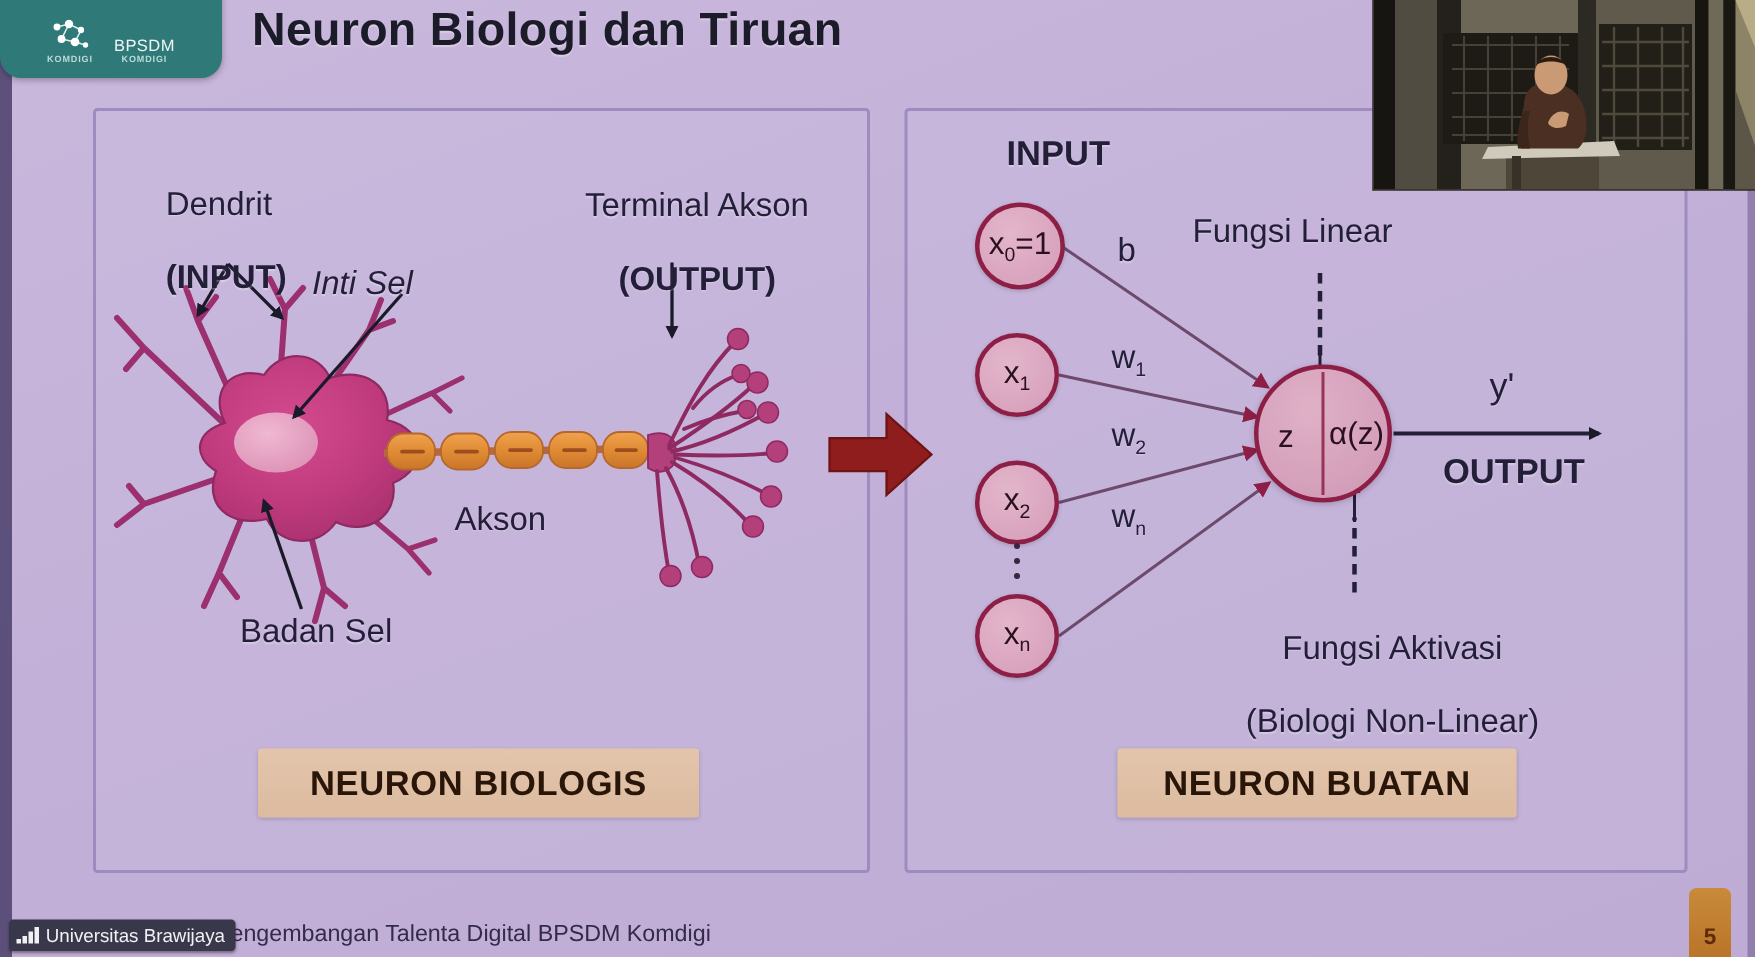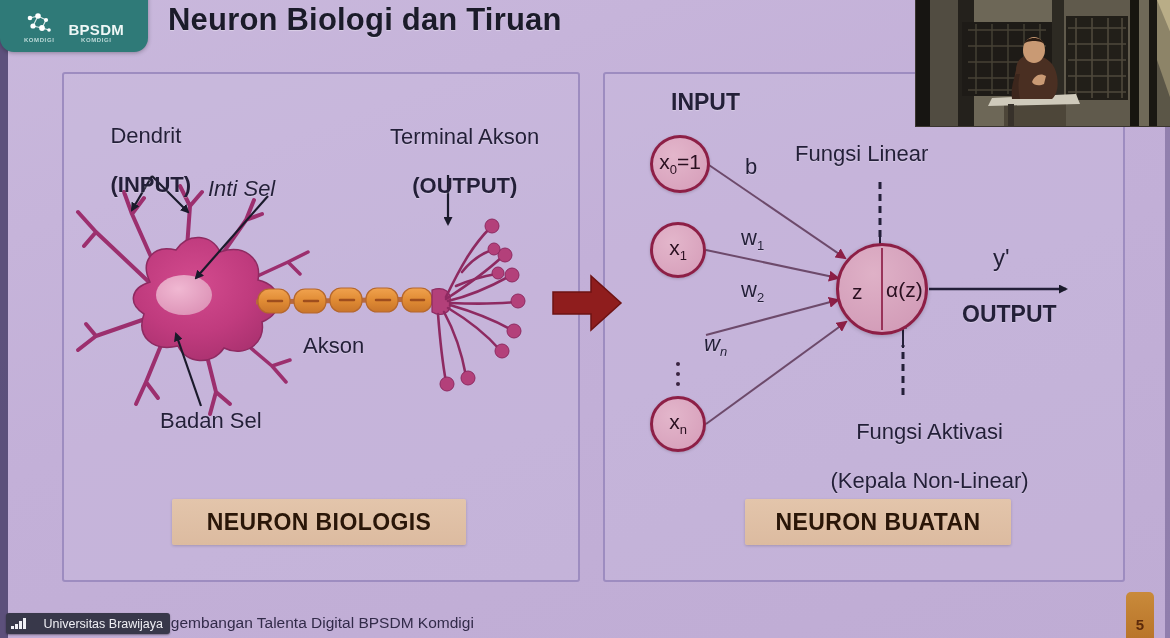--- a/index.html
+++ b/index.html
@@ -56,22 +56,22 @@
   }
   .logo-word {
     display: block;
     font-size: 6px;
     letter-spacing: .6px;
     color: #bcd9d8;
     font-weight: bold;
   }
   .logo-bpsdm {
     display: block;
-    font-size: 15px;
-    font-weight: bold;
+    font-size: 11px;
+    font-weight: normal;
     color: #eef7f6;
     letter-spacing: .3px;
   }
   
   .slide-title {
     position: absolute;
     left: 168px; top: 2px;
     font-size: 31px;
     font-weight: bold;
     color: #1b1b2a;
@@ -198,21 +198,21 @@
     opacity: .95;
   }
   .uni-badge {
     position: absolute;
     left: 6px; bottom: 4px;
     height: 21px;
     background: #38384a;
     border-radius: 3px;
     display: flex;
     align-items: center;
-    gap: 18px;
+    gap: 5px;
     padding: 0 7px 0 5px;
     box-shadow: 0 1px 2px rgba(0,0,0,.4);
   }
   .uni-badge span {
     font-size: 12.5px;
     color: #f0f0f5;
     white-space: nowrap;
   }
   .bars { display: flex; align-items: flex-end; gap: 1.5px; height: 11px; }
   .bars i { width: 2.5px; background: #f0f0f5; display: block; }
@@ -401,46 +401,49 @@
   </svg>
 
   <div class="label bold" style="left:671px; top:90px; font-size:23px;">INPUT</div>
 
   <div class="node" style="left:650px; top:135px; width:60px; height:58px;">
     <span>x<sub>0</sub>=1</span>
   </div>
   <div class="node" style="left:650px; top:222px;">
     <span>x<sub>1</sub></span>
   </div>
+  <div class="node" style="left:650px; top:307px;">
+    <span>x<sub>2</sub></span>
+  </div>
   <div class="node" style="left:650px; top:396px;">
     <span>x<sub>n</sub></span>
   </div>
 
   <div class="vdots">
     <i></i>
       <i></i>
       <i></i>
   </div>
 
   <div class="label" style="left:745px; top:155px;">b</div>
   <div class="label" style="left:741px; top:226px;">w<sub style="font-size:13px">1</sub></div>
   <div class="label" style="left:741px; top:278px;">w<sub style="font-size:13px">2</sub></div>
-  <div class="label" style="left:704px; top:332px;font-style:italic;">w<sub style="font-size:13px">n</sub></div>
+  <div class="label" style="left:741px; top:332px;">w<sub style="font-size:13px">n</sub></div>
 
   <div class="neuron-core">
     <div class="divider"></div>
     <div class="z">z</div>
     <div class="az">α(z)</div>
   </div>
 
   <div class="label" style="left:795px; top:142px;">Fungsi Linear</div>
 
   <div class="label center" style="left:806px; top:395px;">
     <span>Fungsi Aktivasi</span><br>
-    <span>(Kepala Non-Linear)</span>
+    <span>(Biologi Non-Linear)</span>
   </div>
 
   <div class="label" style="left:993px; top:245px; font-size:24px;">y'</div>
   <div class="label bold" style="left:962px; top:302px; font-size:23px;">OUTPUT</div>
 
   <div class="caption-box" style="left:745px; top:499px; width:266px; height:46px;">
     <span>NEURON BUATAN</span>
   </div>
 
   <div class="page-tab">

